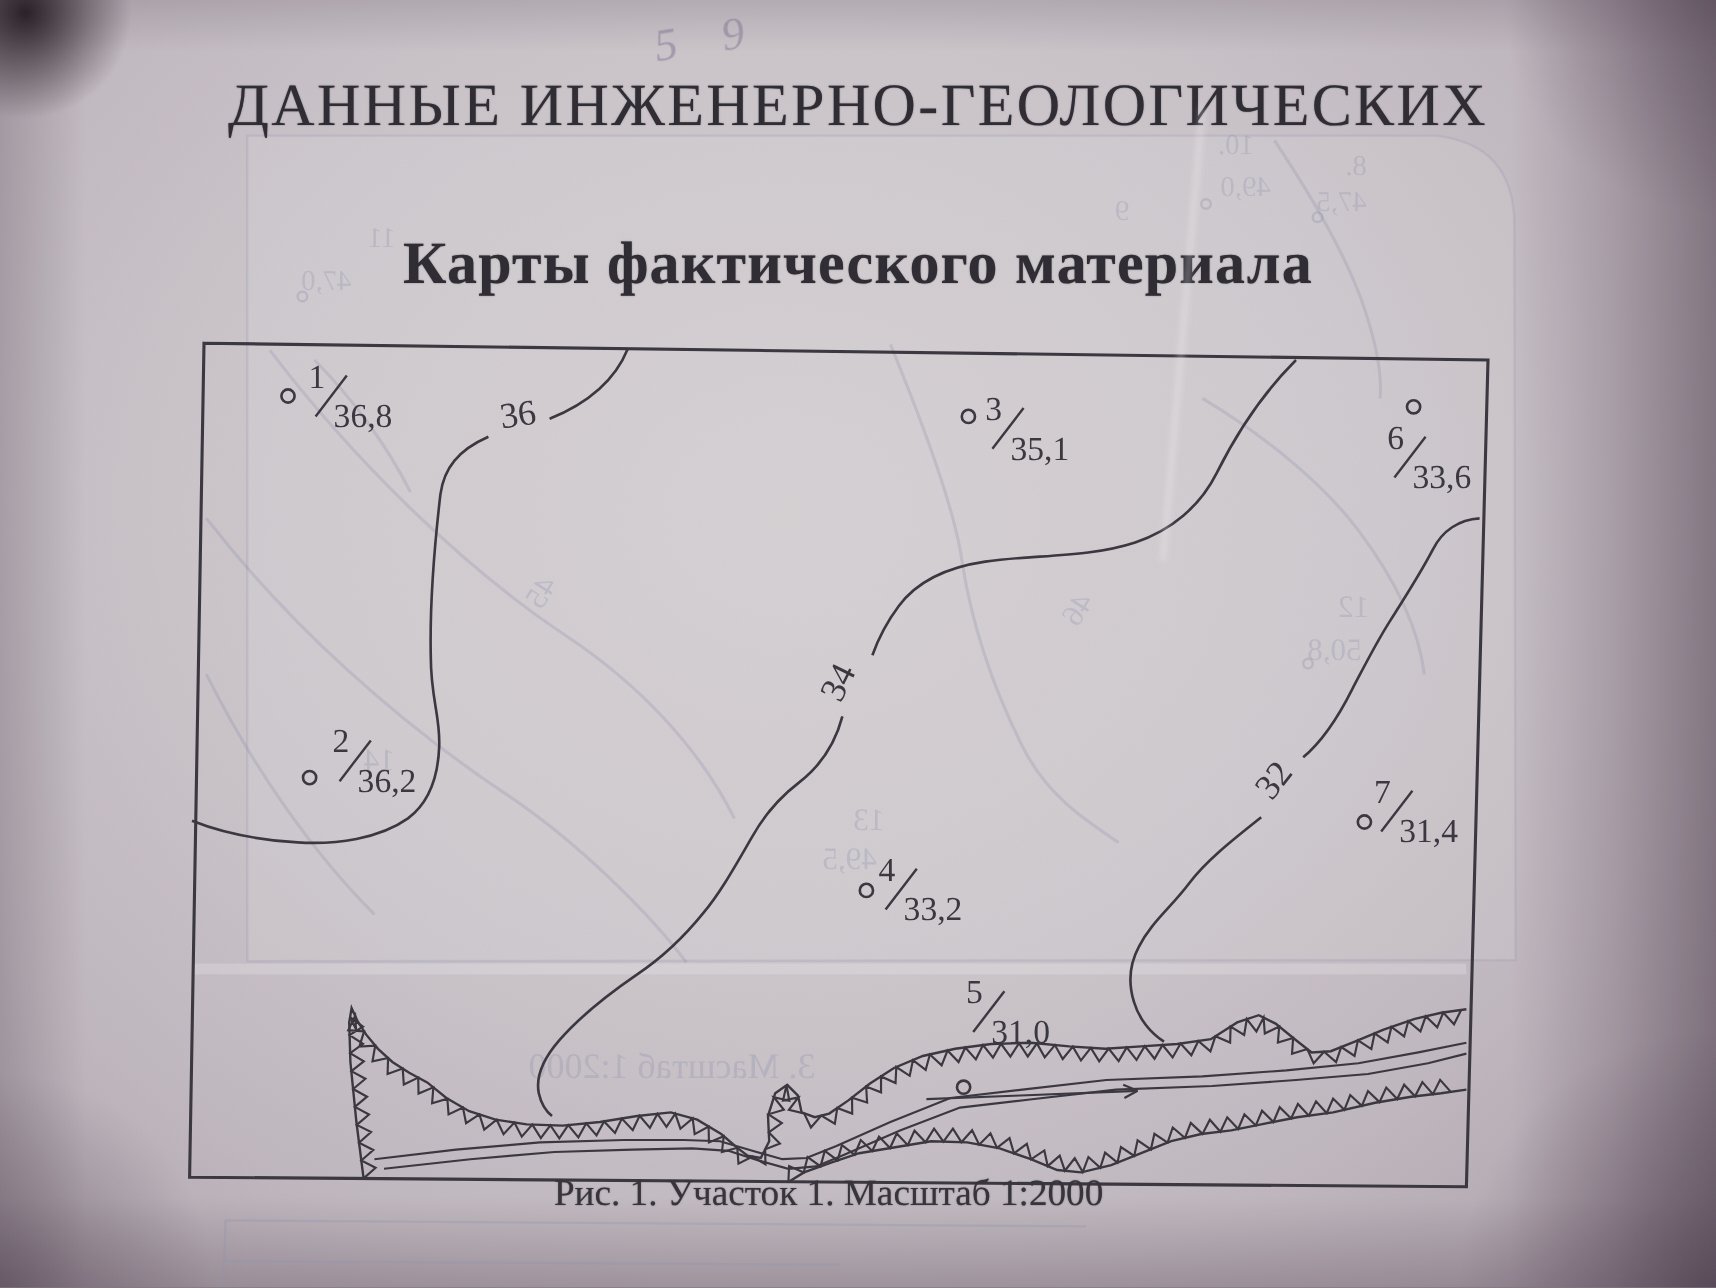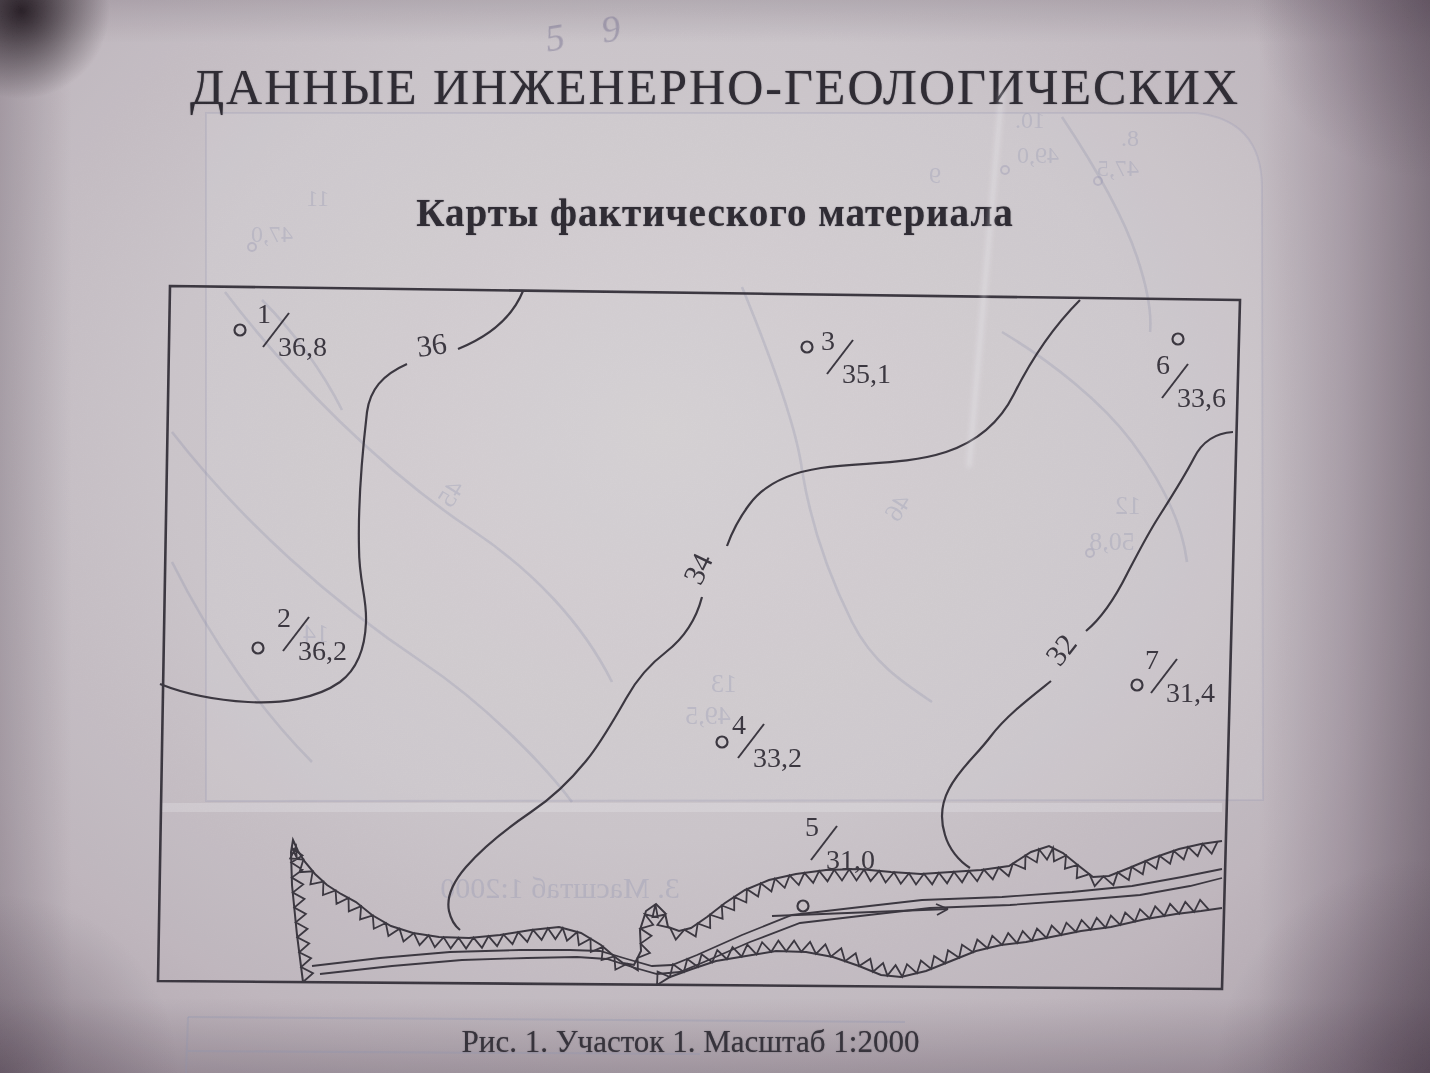--- a/index.html
+++ b/index.html
@@ -12,22 +12,22 @@
       radial-gradient(circle at 100% 100%, rgba(60,45,60,.45) 0%, rgba(60,45,60,0) 12%),
       radial-gradient(circle at 100% 0%, rgba(60,45,60,.35) 0%, rgba(60,45,60,0) 10%),
       linear-gradient(to right, rgba(70,55,70,.25) 0%, rgba(70,55,70,0) 5%, rgba(70,55,70,0) 88%, rgba(95,75,95,.28) 94%, rgba(62,46,62,.5) 100%),
       linear-gradient(to bottom, rgba(70,55,70,.18) 0%, rgba(70,55,70,0) 4%, rgba(70,55,70,0) 93%, rgba(75,58,75,.3) 100%),
       radial-gradient(ellipse at 46% 40%, #d4cfd2 0%, #ccc6cb 45%, #c0b7be 72%, #a99da7 100%);
   }
   .hdr{position:absolute;left:0;right:0;text-align:center;color:#26232b;
        text-shadow:0 0 1.2px rgba(42,38,48,.65);}
   .title1{top:58px;font-size:50px;font-weight:normal;letter-spacing:2px;}
   .title2{top:118px;font-size:50px;font-weight:bold;letter-spacing:2px;}
-  .subtitle{top:190px;font-size:39px;font-weight:bold;letter-spacing:1px;}
-  .caption{top:1024px;font-size:31px;padding-right:49px;color:#2e2b33;}
+  .subtitle{top:190px;font-size:50px;font-weight:bold;letter-spacing:1px;}
+  .caption{top:976px;font-size:31px;padding-right:49px;color:#2e2b33;}
   .handwritten{
     position:absolute;left:545px;top:10px;font-size:38px;font-style:italic;
     color:rgba(125,120,150,.55);transform:rotate(-9deg);letter-spacing:14px;
     filter:blur(.6px);
   }
   .crease{
     position:absolute;left:984px;top:88px;width:3px;height:380px;
     background:rgba(246,244,248,.55);filter:blur(2.5px);transform:rotate(5deg);
   }
   .map-svg{position:absolute;left:0;top:0;filter:blur(.40px);}

